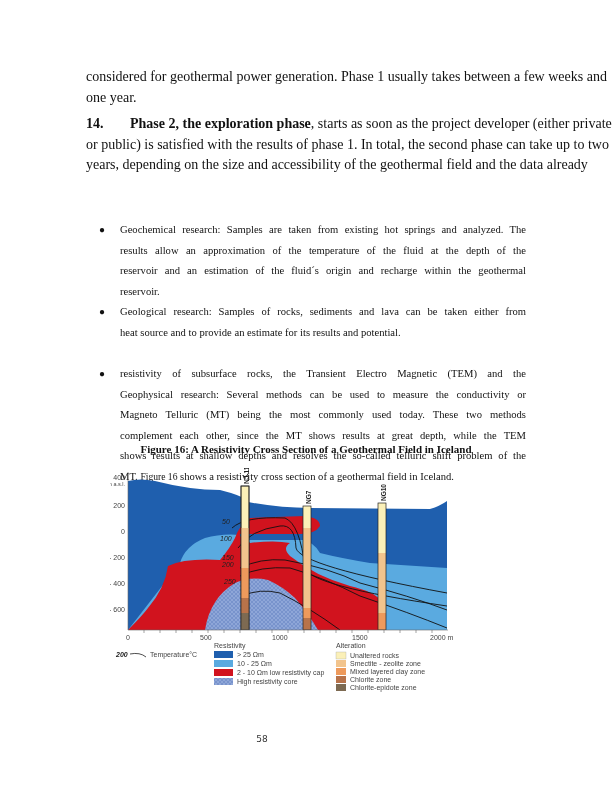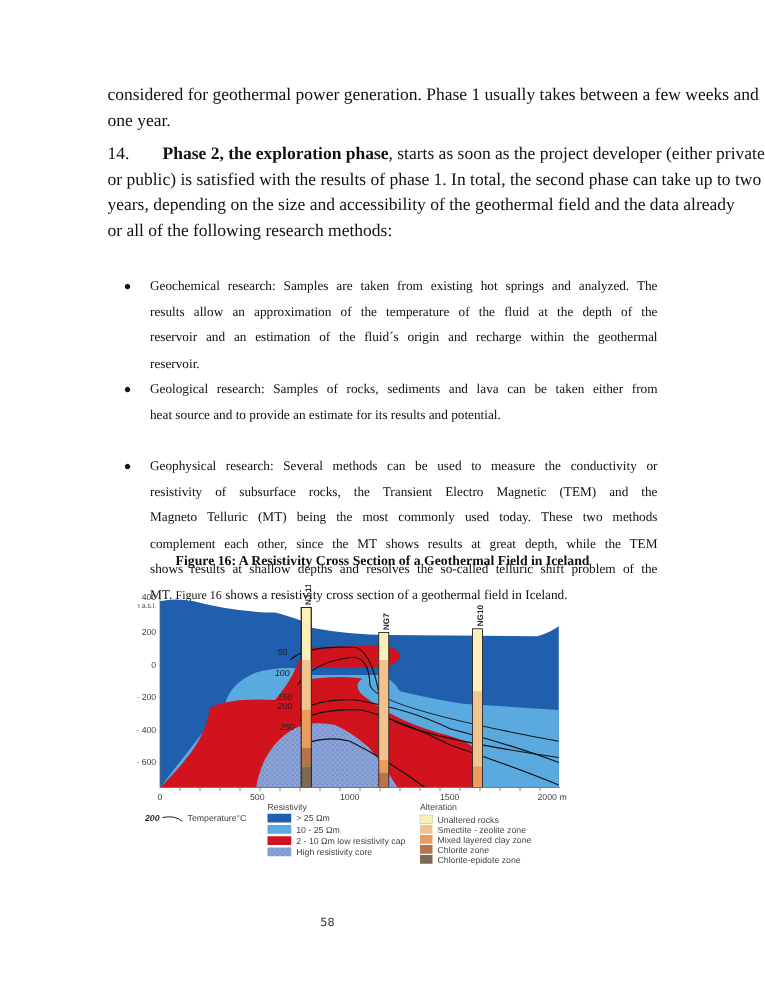--- a/index.html
+++ b/index.html
@@ -21,45 +21,44 @@
 </head>
 <body>
 
 <div class="p" style="top:67px;">
   <span class="ln">considered for geothermal power generation. Phase 1 usually takes between a few weeks and</span>
   <span class="ln last">one year.</span>
 </div>
 
 <div class="p" style="top:114px;">
   <span class="ln" style="text-align-last:justify;">
-    <span style="display:inline-block;width:44px;">14.</span><b>Phase 2, the exploration phase</b><span>, starts as soon as the project developer (either private</span>
+    <span style="display:inline-block;width:44px;font-weight:bold;">14.</span><b>Phase 2, the exploration phase</b><span>, starts as soon as the project developer (either private</span>
   </span>
   <span class="ln">or public) is satisfied with the results of phase 1. In total, the second phase can take up to two</span>
   <span class="ln">years, depending on the size and accessibility of the geothermal field and the data already</span>
-  <span class="ln last">or all of the following research methods:</span>
 </div>
 
 <div class="bul" style="top:220px;">
   <span class="dot">●</span>
   <span class="ln">Geochemical research: Samples are taken from existing hot springs and analyzed. The</span>
   <span class="ln">results allow an approximation of the temperature of the fluid at the depth of the</span>
   <span class="ln">reservoir and an estimation of the fluid´s origin and recharge within the geothermal</span>
   <span class="ln last">reservoir.</span>
 </div>
 
 <div class="bul" style="top:302px;">
   <span class="dot">●</span>
   <span class="ln">Geological research: Samples of rocks, sediments and lava can be taken either from</span>
   <span class="ln last">heat source and to provide an estimate for its results and potential.</span>
 </div>
 
 <div class="bul" style="top:364px;">
   <span class="dot">●</span>
+  <span class="ln">resistivity of subsurface rocks, the Transient Electro Magnetic (TEM) and the</span>
   <span class="ln">Geophysical research: Several methods can be used to measure the conductivity or</span>
-  <span class="ln">resistivity of subsurface rocks, the Transient Electro Magnetic (TEM) and the</span>
   <span class="ln">Magneto Telluric (MT) being the most commonly used today. These two methods</span>
   <span class="ln">complement each other, since the MT shows results at great depth, while the TEM</span>
   <span class="ln">shows results at shallow depths and resolves the so-called telluric shift problem of the</span>
   <span class="ln last"><span>MT. </span><span class="small">Figure 16</span><span> shows a resistivity cross section of a geothermal field in Iceland.</span></span>
 </div>
 
 <div class="cap">Figure 16: A Resistivity Cross Section of a Geothermal Field in Iceland</div>
 
 <div class="fig">
 <svg width="400" height="240" viewBox="0 0 400 240" xmlns="http://www.w3.org/2000/svg">

